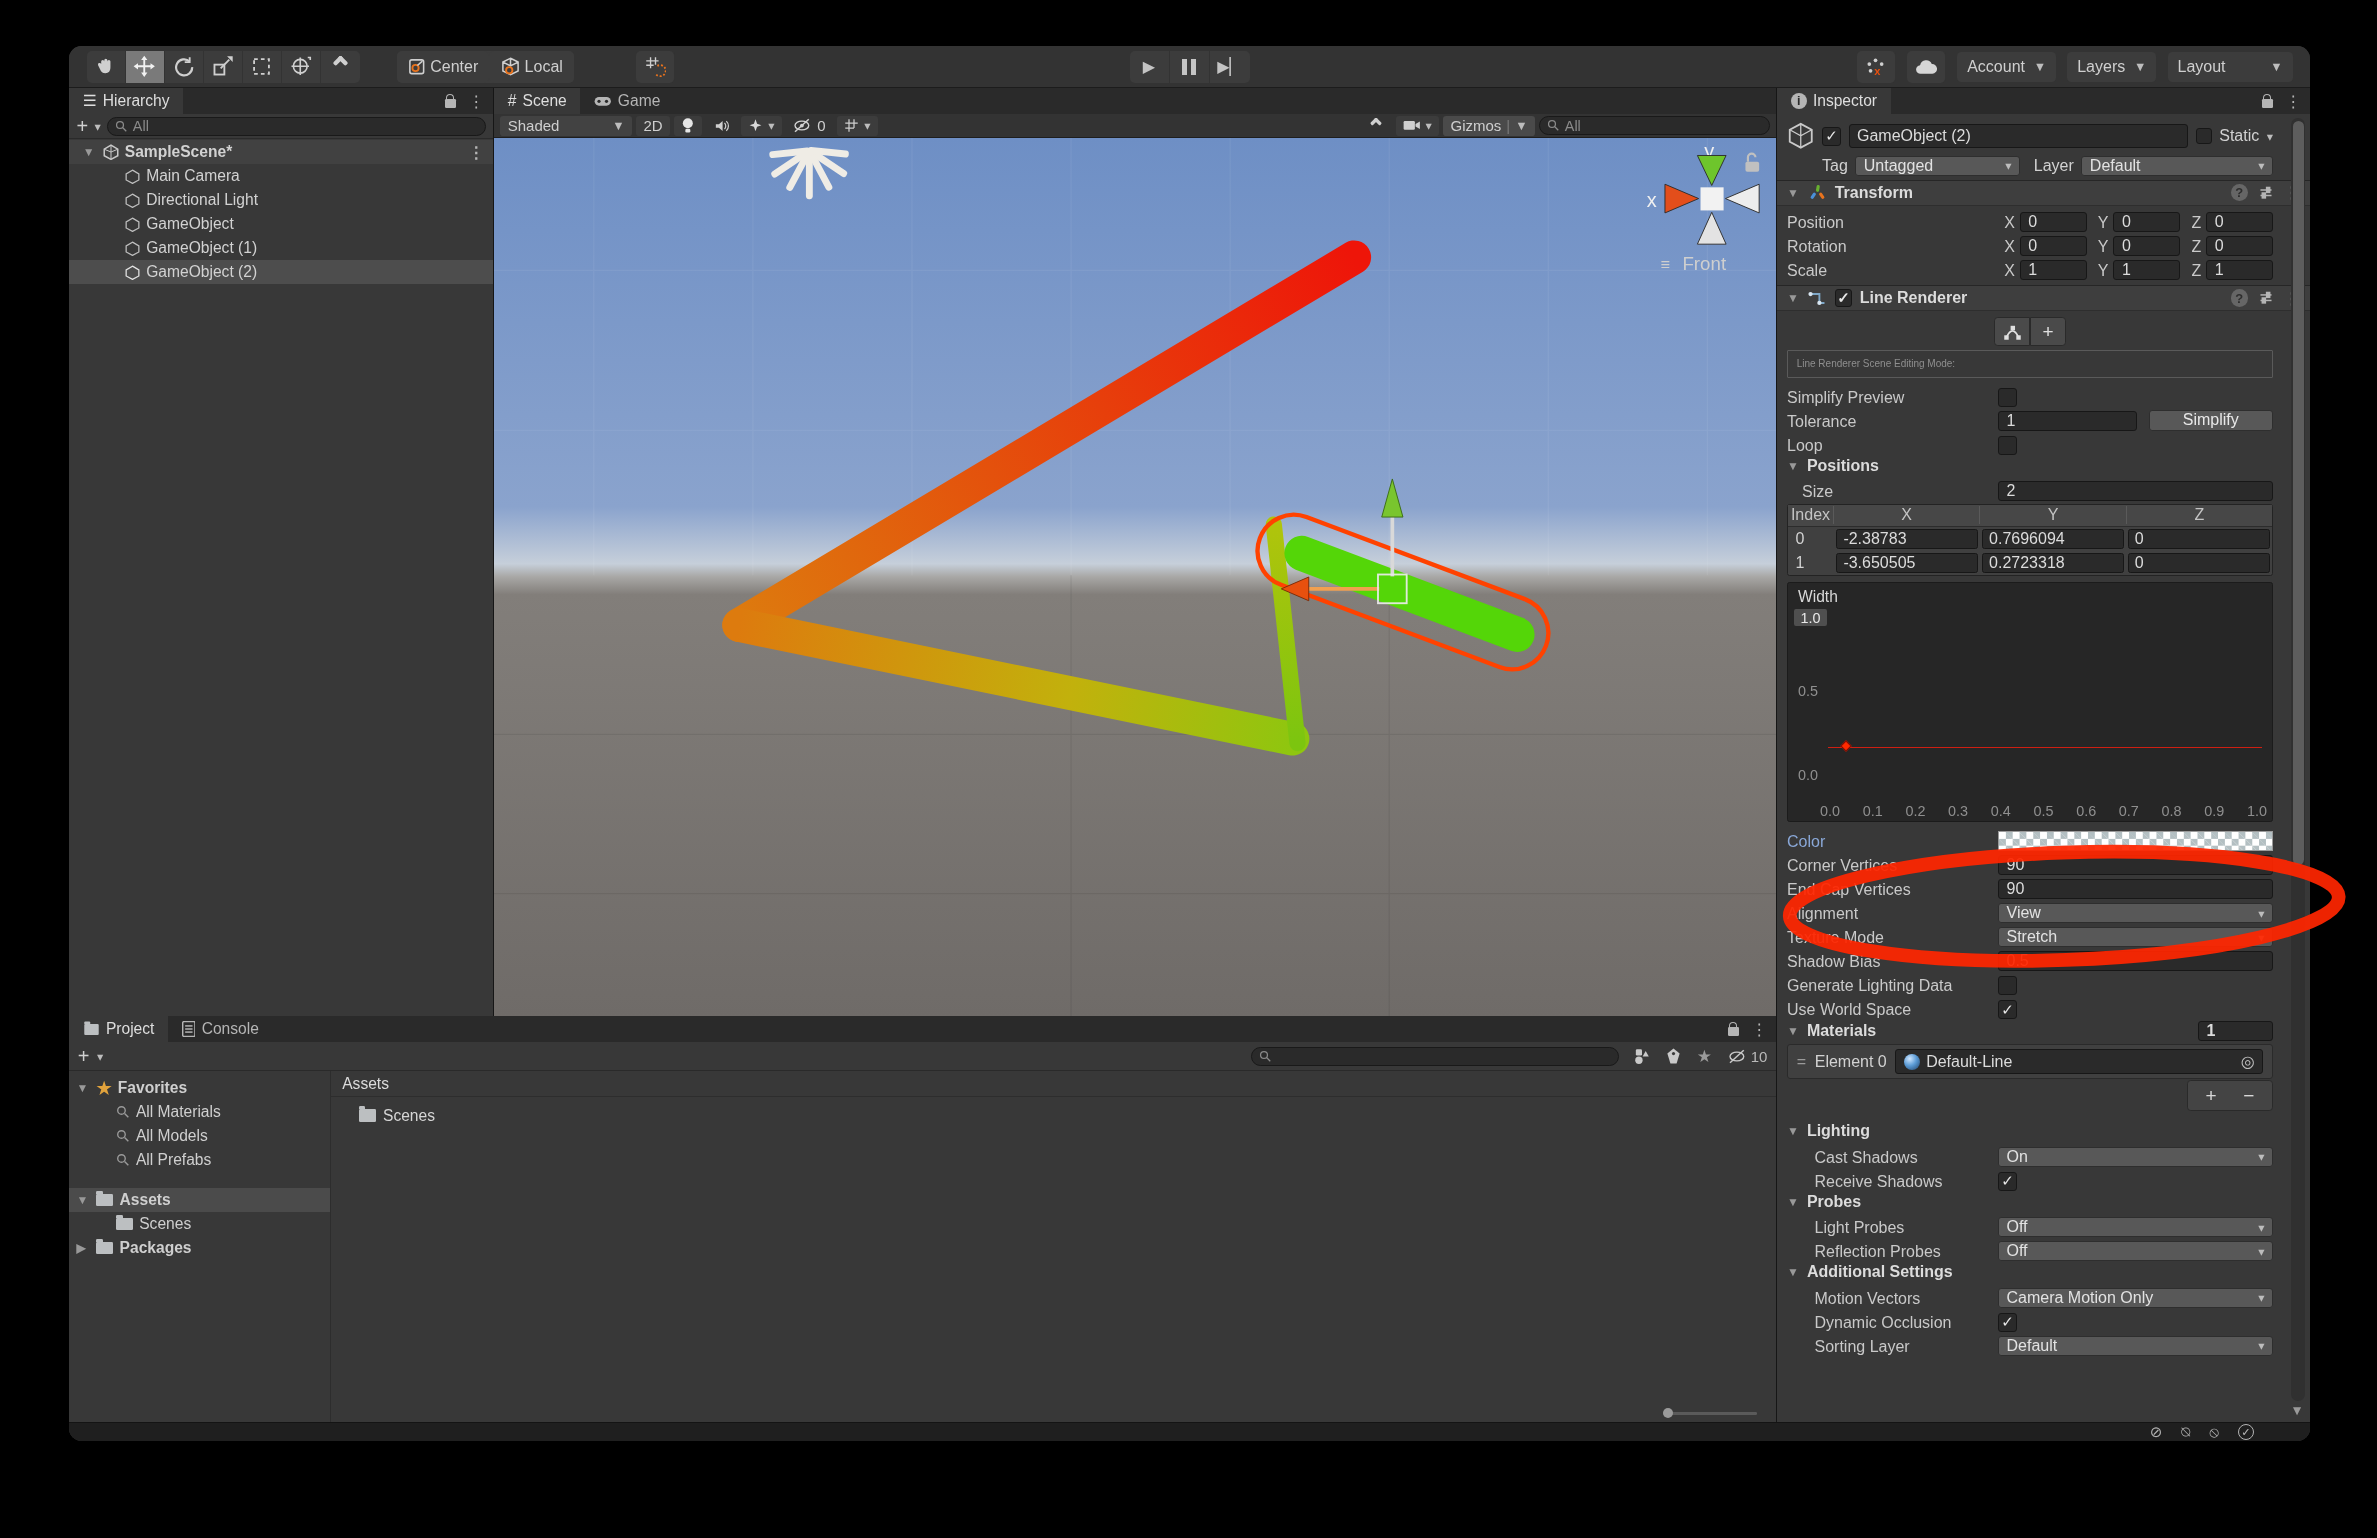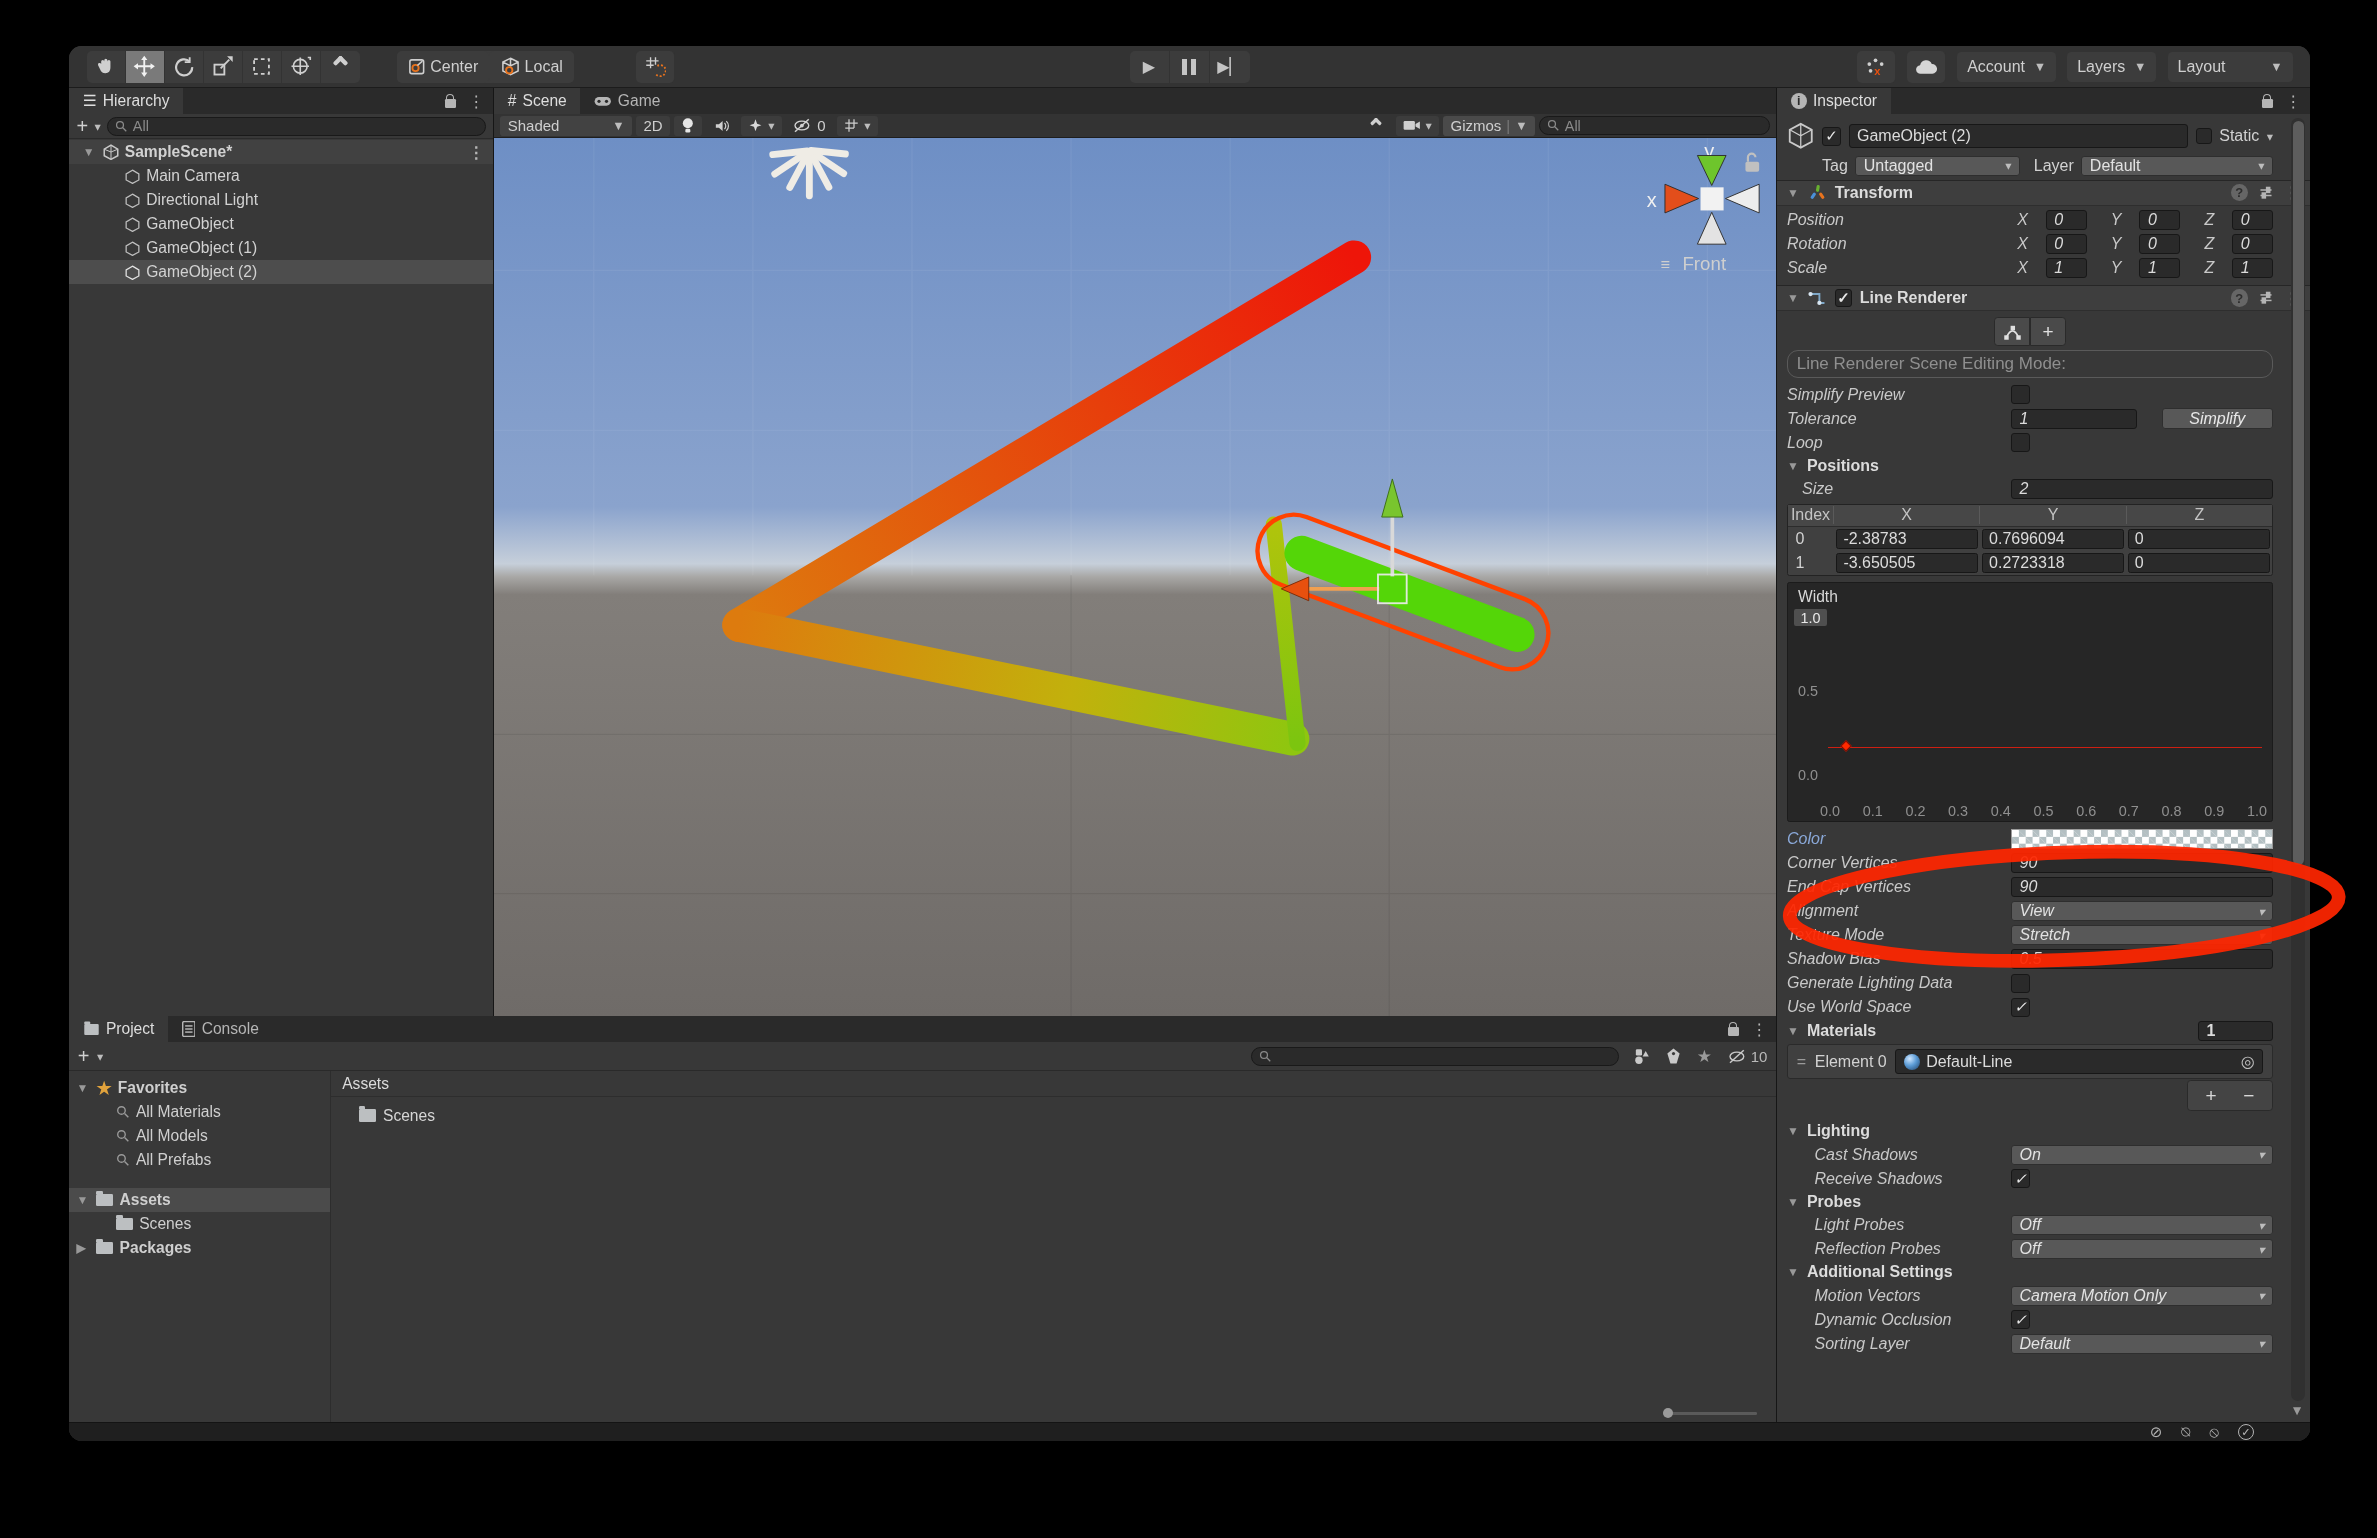--- a/index.html
+++ b/index.html
@@ -92,21 +92,21 @@
   .pright { flex:1; display:flex; flex-direction:column; position:relative; min-width:0;}
   .phead { height:26px; display:flex; align-items:center; padding:0 11.2px; font-size:15.6px; color:#dcdcdc; border-bottom:0.6px solid #2d2d2d; flex:none;}
   .pitems { flex:1; padding:6.2px 0 0 27.5px; }
   .pitem { display:flex; align-items:center; gap:7.5px; font-size:15.6px; color:#d6d6d6; height:25px;}
   .pslider { position:absolute; right:19px; bottom:7.5px; width:94px; height:2.5px; background:#5a5a5a; border-radius:1.2px;}
   .pslider i { position:absolute; left:0; top:-3.7px; width:10px; height:10px; border-radius:50%; background:#9a9a9a; display:block;}
 
   
   .inspector { flex:1; background:#383838; display:flex; flex-direction:column; position:relative; min-width:0;}
   .icontent { flex:1; padding:6.2px 37px 0 10px; font-size:16px; color:#d2d2d2; overflow:hidden; position:relative;}
-  .irow { display:flex; align-items:center; height:24px; gap:18px;font-style:italic;}
+  .irow { display:flex; align-items:flex-end; height:24px; gap:5px;}
   .ilbl { width:206px; flex:none; color:#c9c9c9; white-space:nowrap; overflow:hidden;}
   .ilbl.ind { padding-left:27.5px; width:206px;}
   .fld { background:#2a2a2a; border:0.6px solid #171717; border-radius:3.1px; height:20px; display:flex; align-items:center;
          padding:0 7.5px; color:#dcdcdc; flex:1; min-width:0;}
   .fld.small { flex:none; width:75px; }
   .seldd { background:#585858; border:0.6px solid #2e2e2e; border-radius:3.1px; height:20px; display:flex; align-items:center;
            padding:0 7.5px; color:#e2e2e2; flex:1; justify-content:space-between; min-width:0;}
   .chk { width:19px; height:19px; background:#2a2a2a; border:0.6px solid #171717; border-radius:3.1px; color:#e8e8e8;
          display:flex; align-items:center; justify-content:center; font-size:15px; flex:none;}
   .sec { height:26px; display:flex; align-items:center; gap:7.5px; background:#3e3e3e; border-top:0.6px solid #262626;
@@ -149,22 +149,22 @@
   .iscrollbar i { position:absolute; left:1.2px; right:1.2px; top:2.5px; height:58%; background:#5d5d5d; border-radius:5.6px; display:block;}
   .scrolldown { position:absolute; right:6.2px; bottom:3.7px; color:#9a9a9a; font-size:13.7px;}
 
   
   .statusbar { height:19px; background:#1f1f1f; border-top:0.6px solid #141414; display:flex; align-items:center;
                justify-content:flex-end; gap:19px; padding-right:56px; flex:none; color:#b3b3b3; font-size:15px;}
   .sbcheck { width:16px; height:16px; border:1.2px solid #b3b3b3; border-radius:50%; display:flex; align-items:center;
              justify-content:center; font-size:11.2px;}
 
   .annot { position:absolute; inset:0; pointer-events:none; z-index:50;}
-  .hintbox { height:27.5px; border:0.6px solid #5a5a5a; border-radius:11px; display:flex; align-items:center; padding:0 8.7px;
-             color:#8f8f8f; font-size:17px; margin:2.5px 0 5px 0;}
+  .hintbox { height:27.5px; border:0.6px solid #5a5a5a; border-radius:1px; display:flex; align-items:center; padding:0 8.7px;
+             color:#8f8f8f; font-size:10px; margin:2.5px 0 5px 0;}
   .editbtns { display:flex; justify-content:center; margin:6.2px 0 3.7px 0;}
   .editbtns .eb { width:36px; height:29px; background:#4a4a4a; border:0.6px solid #2a2a2a; display:flex; align-items:center;
                   justify-content:center; color:#e0e0e0; font-size:19px;}
   .simplifybtn { flex:1; background:#585858; border:0.6px solid #2e2e2e; border-radius:3.1px; height:21px; display:flex;
                  align-items:center; justify-content:center; color:#e8e8e8; margin-left:6.2px;}
 </style>
 </head>
 <body>
 
 <div id="root">

